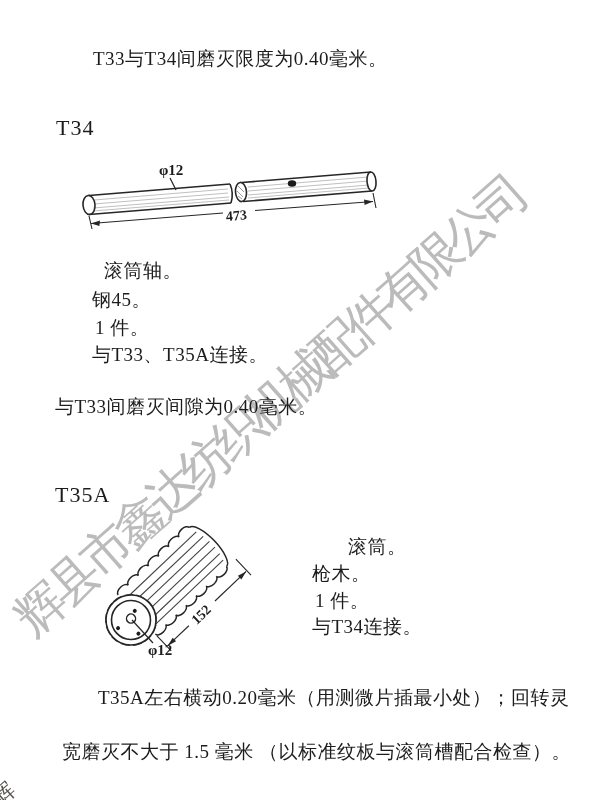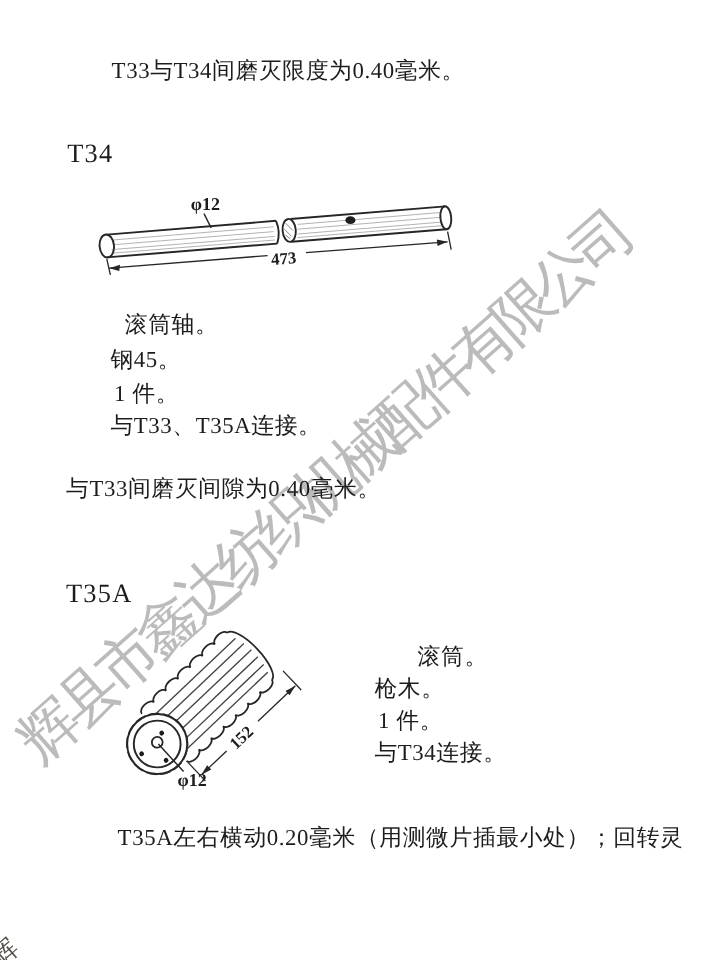--- a/index.html
+++ b/index.html
@@ -161,14 +161,15 @@
     <line x1="47" y1="102" x2="68" y2="125" stroke="#262626" stroke-width="1.2"></line>
     <text x="63" y="137" font-size="15">φ12</text>
   </svg>
 
   <div class="txt" style="left:324px;top:534px;margin-left:24px;">滚筒。</div>
   <div class="txt" style="left:312px;top:561px;text-align:right;">枪木。</div>
   <div class="txt" style="left:315px;top:588px;">1 件。</div>
   <div class="txt" style="left:312px;top:614px;">与T34连接。</div>
 
   <div class="txt" style="left:98px;top:685px;">T35A左右横动0.20毫米（用测微片插最小处）；回转灵</div>
+  <div class="txt" style="left:62px;top:739px;">宽磨灭不大于 1.5 毫米 （以标准纹板与滚筒槽配合检查）。</div>
 
 </div>
 
 </body></html>

